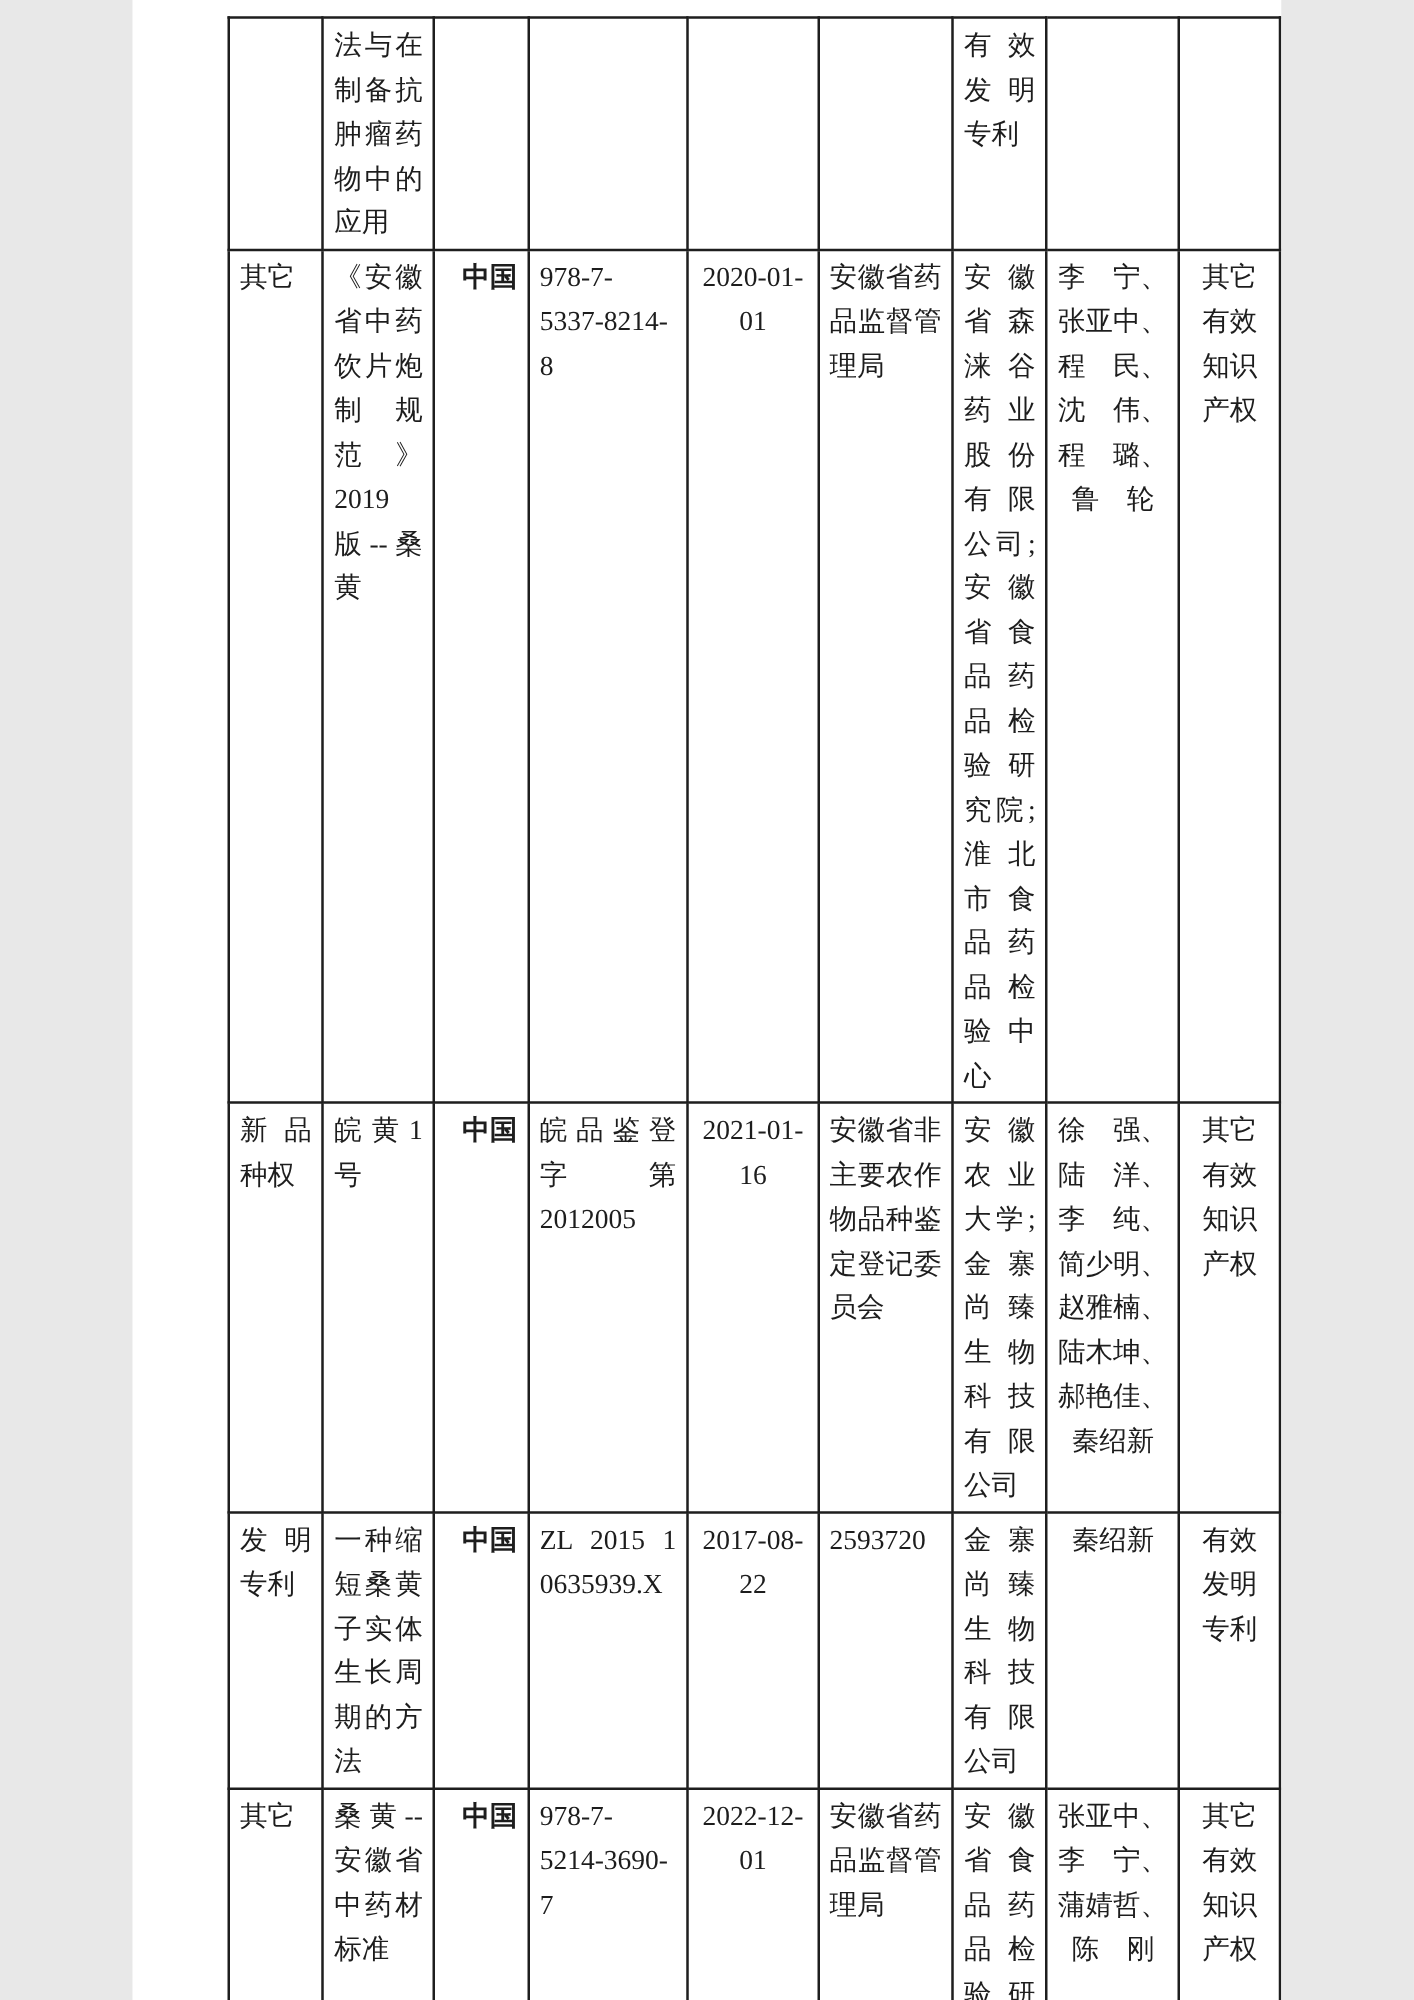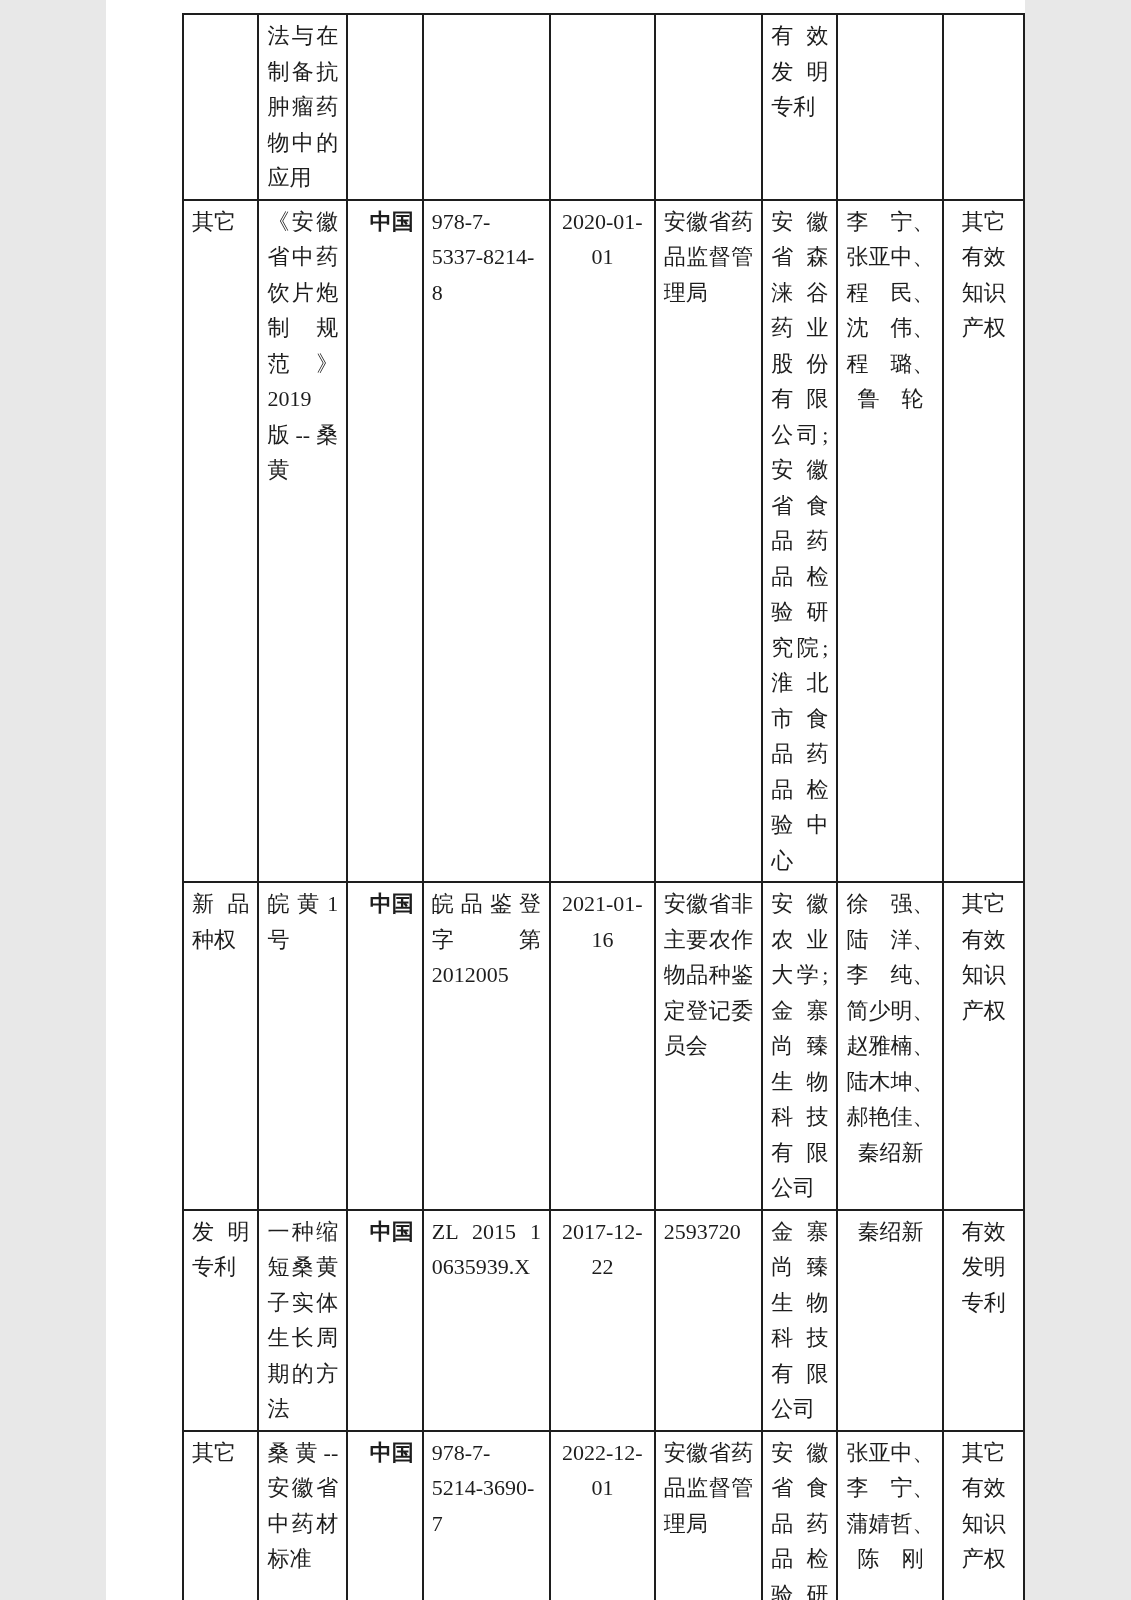--- a/index.html
+++ b/index.html
@@ -101,21 +101,21 @@
             <div class="inv-line">郝艳佳、</div>
             <div class="inv-line">秦绍新</div>
           </td>
           <td class="c8">其它有效知识产权</td>
         </tr>
         <tr style="height: 213px; padding-left: 36px;">
           <td class="c0">发明专利</td>
           <td class="c1">一种缩短桑黄子实体生长周期的方法</td>
           <td class="c2">中国</td>
           <td class="c3">ZL 2015 1 0635939.X</td>
-          <td class="c4">2017-12-22</td>
+          <td class="c4">2017-08-22</td>
           <td class="c5">2593720</td>
           <td class="c6">金寨尚臻生物科技有限公司</td>
           <td class="c7">
             <div class="inv-line">秦绍新</div>
           </td>
           <td class="c8">有效发明专利</td>
         </tr>
         <tr style="height: 391px;">
           <td class="c0">其它</td>
           <td class="c1">桑黄--安徽省中药材标准</td>

